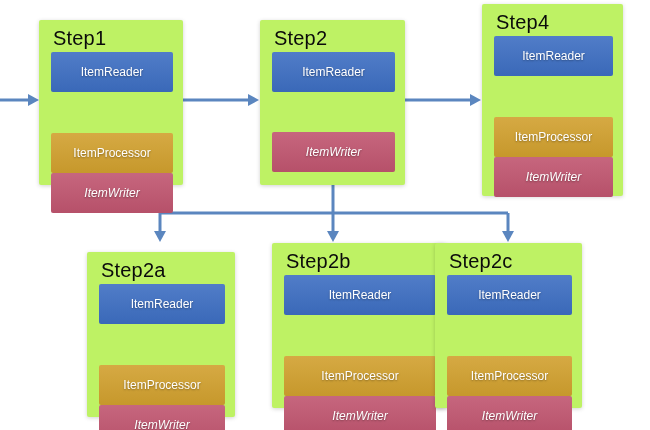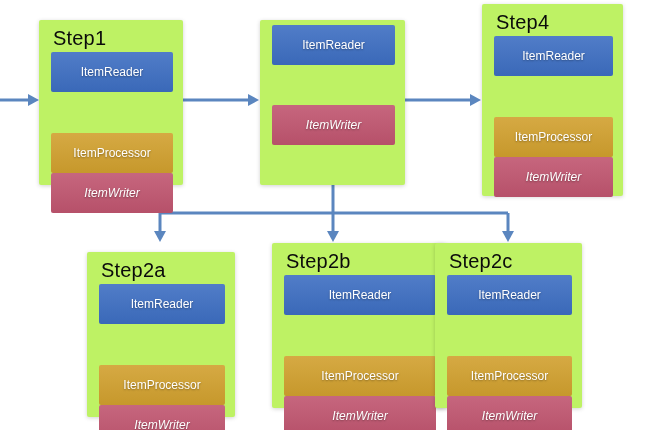--- a/index.html
+++ b/index.html
@@ -68,20 +68,21 @@
   </svg>
 
   <div class="node" style="left:39px;top:20px;width:144px;height:165px">
     <div class="node-title">Step1</div>
     <div class="bar bar-reader">ItemReader</div>
     <div class="bar bar-processor">ItemProcessor</div>
     <div class="bar bar-writer">ItemWriter</div>
   </div>
 
   <div class="node" style="left:260px;top:20px;width:145px;height:165px">
+    <div class="node-title">Step2</div>
     <div class="bar bar-reader">ItemReader</div>
     <div class="bar-spacer"></div>
     <div class="bar bar-writer">ItemWriter</div>
   </div>
 
   <div class="node" style="left:482px;top:4px;width:141px;height:192px">
     <div class="node-title">Step4</div>
     <div class="bar bar-reader">ItemReader</div>
     <div class="bar bar-processor">ItemProcessor</div>
     <div class="bar bar-writer">ItemWriter</div>

